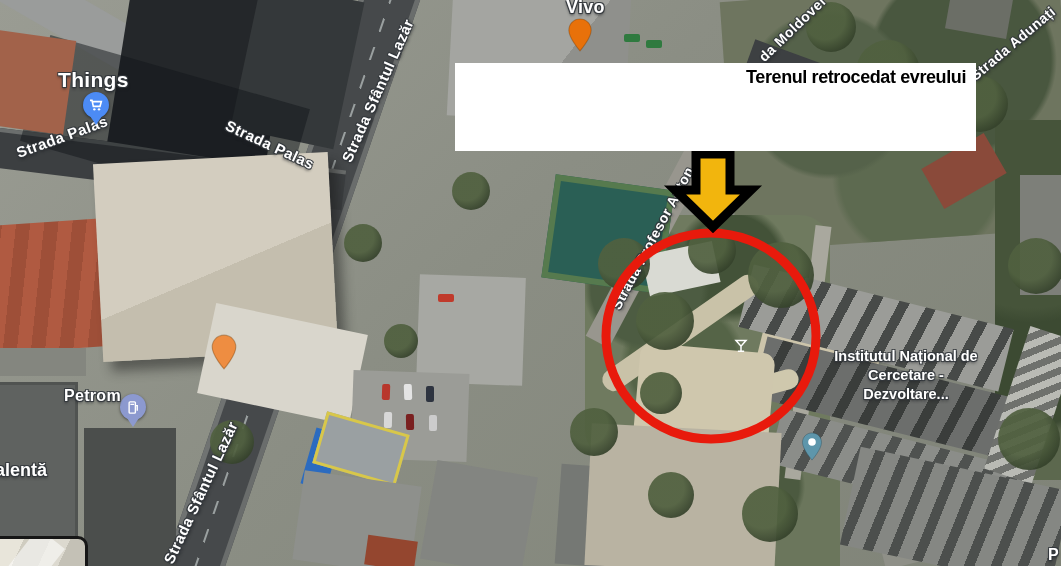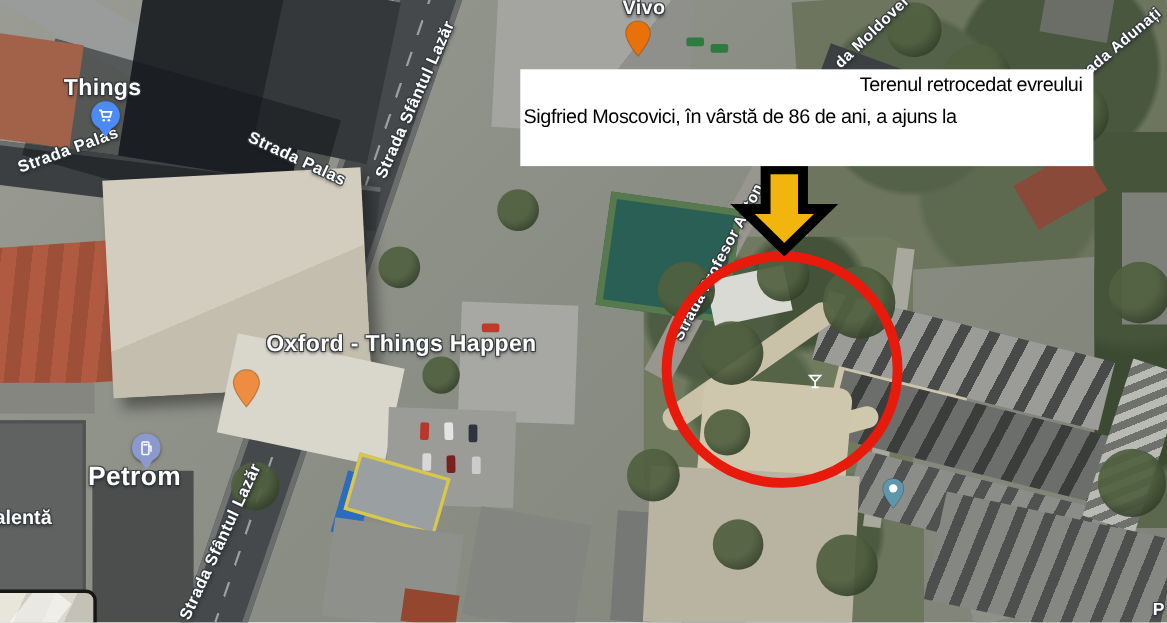--- a/index.html
+++ b/index.html
@@ -99,21 +99,21 @@
   
   .maplabel { position:absolute; color:#fff; font-weight:bold; white-space:nowrap;
         text-shadow:-1px -1px 0 rgba(50,55,60,.85), 1px -1px 0 rgba(50,55,60,.85),
                     -1px 1px 0 rgba(50,55,60,.85), 1px 1px 0 rgba(50,55,60,.85),
                      0 2px 3px rgba(30,33,36,.8); }
   .street { font-weight:bold; letter-spacing:.5px; }
   .poi-label { letter-spacing:.3px; }
   .lbl-auchan { left:58px;  top:68px;  font-size:21px; }
   .lbl-vivo   { left:566px; top:-3px;  font-size:18px; }
   .lbl-oxford { left:242px; top:301px; font-size:21px; }
-  .lbl-petrom { left:64px;  top:420px; font-size:24px;margin-left:16px; }
+  .lbl-petrom { left:64px;  top:387px; font-size:16px; }
   .lbl-inst   { left:824px; top:347px; font-size:14.5px; width:164px; line-height:19px;
                 white-space:normal; text-align:center; font-weight:bold; }
   .lbl-palasL { left:14px;  top:128px; font-size:15px; transform:rotate(-20deg); }
   .lbl-palasR { left:222px; top:136px; font-size:15px; transform:rotate(25deg); }
   .lbl-lazarT { left:300px; top:82px;  font-size:15px; width:155px; text-align:center; transform:rotate(-66deg); }
   .lbl-lazarB { left:123px; top:484px; font-size:15px; width:155px; text-align:center; transform:rotate(-65deg); }
   .lbl-anton  { left:570px; top:230px; font-size:14px; width:165px; text-align:center; transform:rotate(-62deg); }
   .lbl-mold   { left:744px; top:21px;  font-size:14px; width:96px;  text-align:center; transform:rotate(-44deg); }
   .lbl-adun   { left:960px; top:36px;  font-size:14px; width:104px; text-align:center; transform:rotate(-40deg); }
   .lbl-alenta { left:-5px;  top:460px; font-size:18px; }
@@ -126,22 +126,22 @@
         box-shadow:0 1px 3px rgba(0,0,0,.5); }
   .pin-circle::after { content:''; position:absolute; top:24px; left:50%;
         transform:translateX(-50%); border:6px solid transparent; border-top-width:9px; }
   .pin-auchan { background:#4c8bf5; } .pin-auchan::after { border-top-color:#4c8bf5; }
   .pin-petrom { background:#8c99cf; } .pin-petrom::after { border-top-color:#8c99cf; }
   .drop { position:relative; }
   .drop .icon-overlay { position:absolute; left:50%; top:4px; transform:translateX(-50%); }
 
   
   .annotation-box { position:absolute; left:455px; top:63px; width:521px; height:88px;
-        background:#ffffff; color:#000; font-weight:normal; font-size:18px;
-        line-height:29px; letter-spacing:-0.4px;margin-left:18px; }
+        background:#ffffff; color:#000; font-weight:bold; font-size:18px;
+        line-height:29px; letter-spacing:-0.4px; }
   .annotation-box .l1 { text-align:right; padding-right:10px; }
   .annotation-box .l2, .annotation-box .l3 { text-align:left; padding-left:3px; white-space:nowrap; }
 
   .arrow-svg  { position:absolute; left:663px; top:148px; }
   .circle-svg { position:absolute; left:596px; top:224px; }
 
   .inset-toggle { position:absolute; left:-10px; top:536px; width:98px; height:46px;
         border:3px solid #161616; border-radius:10px; overflow:hidden;
         background:linear-gradient(115deg,#e8e5da 0 28%, #cfccc0 28% 52%, #dcd9cf 52% 70%, #c4c1b6 70%); }
   .inset-toggle::after { content:''; position:absolute; left:20px; top:-8px; width:34px; height:70px;
@@ -257,45 +257,44 @@
   <div class="maplabel poi-label lbl-vivo">Vivo</div>
 
   <div class="pin drop" style="left:210px; top:296px;">
     <svg width="28" height="36" viewBox="0 0 24 32">
       <path d="M12 1C6 1 1.5 5.6 1.5 11.5 1.5 19 12 31 12 31s10.5-12 10.5-19.5C22.5 5.6 18 1 12 1z" stroke="rgba(120,60,0,.4)" fill="#ee8d41"></path>
     </svg>
     <svg class="icon-overlay" width="15" height="15" viewBox="0 0 24 24">
       <path d="M4 4h16l-8 9zM12 13v7M7 21h10" fill="none" stroke="#fff" stroke-width="2.4"></path>
     </svg>
   </div>
-  <div class="maplabel poi-label lbl-oxford">Oxford - Things Happen</div>
 
   <div class="pin pin-circle pin-petrom" style="left:120px; top:394px;">
     <svg width="15" height="15" viewBox="0 0 24 24">
       <rect x="5" y="3" width="10" height="18" rx="1.5" fill="none" stroke="#fff" stroke-width="2.2"></rect>
       <path d="M15 9h3v8M7 7h6" fill="none" stroke="#fff" stroke-width="2.2"></path>
     </svg>
   </div>
   <div class="maplabel poi-label lbl-petrom">Petrom</div>
 
   <div class="pin drop" style="left:801px; top:354px;">
     <svg width="22" height="29" viewBox="0 0 24 32">
       <path d="M12 1C6 1 1.5 5.6 1.5 11.5 1.5 19 12 31 12 31s10.5-12 10.5-19.5C22.5 5.6 18 1 12 1z" stroke="rgba(40,70,80,.4)" fill="#5e96ab"></path>
       <circle cx="12" cy="11" r="4.2" fill="#fff"></circle>
     </svg>
   </div>
+  <div class="maplabel lbl-inst">Institutul Național de Cercetare - Dezvoltare...</div>
 
   <div class="inset-toggle"></div>
 
   <svg class="circle-svg" width="230" height="224">
     <ellipse cx="115" cy="112" rx="105" ry="103" fill="none" stroke-width="9" stroke="#e81a0c"></ellipse>
   </svg>
 
   <svg class="arrow-svg" width="100" height="85" viewBox="0 0 100 85">
     <polygon points="33,6 67,6 67,42 88,42 50,79 12,42 33,42" stroke="#000" stroke-width="9" stroke-linejoin="miter" fill="#f2b50d"></polygon>
   </svg>
 
   <div class="annotation-box">
     <div class="l1">Terenul retrocedat evreului</div>
-    <div class="l2">Sigfried Moscovici, în vârstă de 86 de ani, a ajuns la</div>
   </div>
 
 </div>
 
 </body></html>

